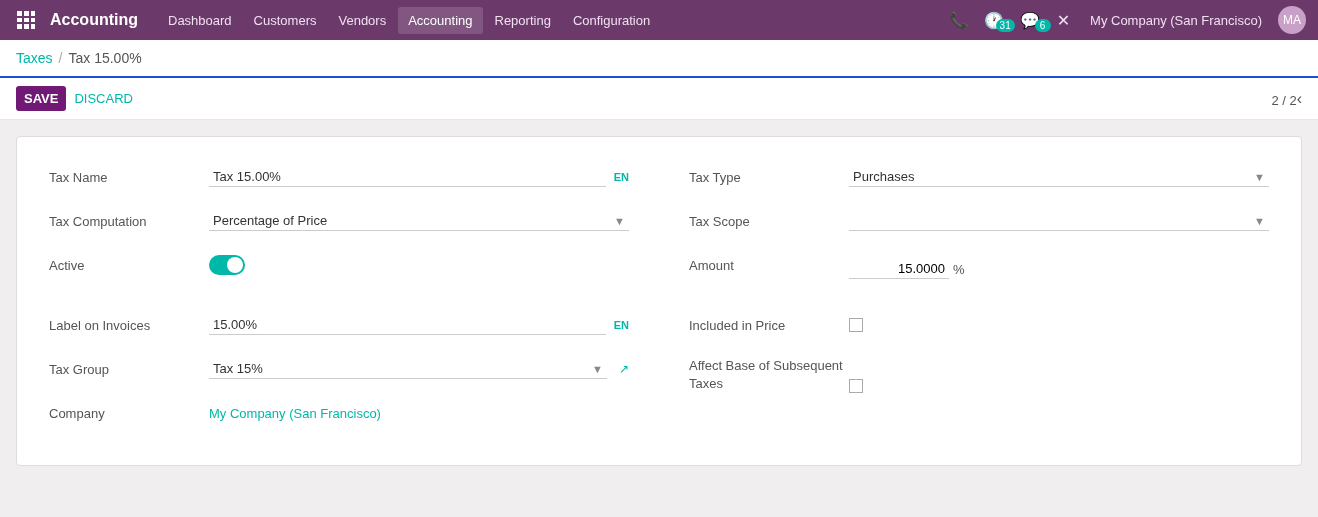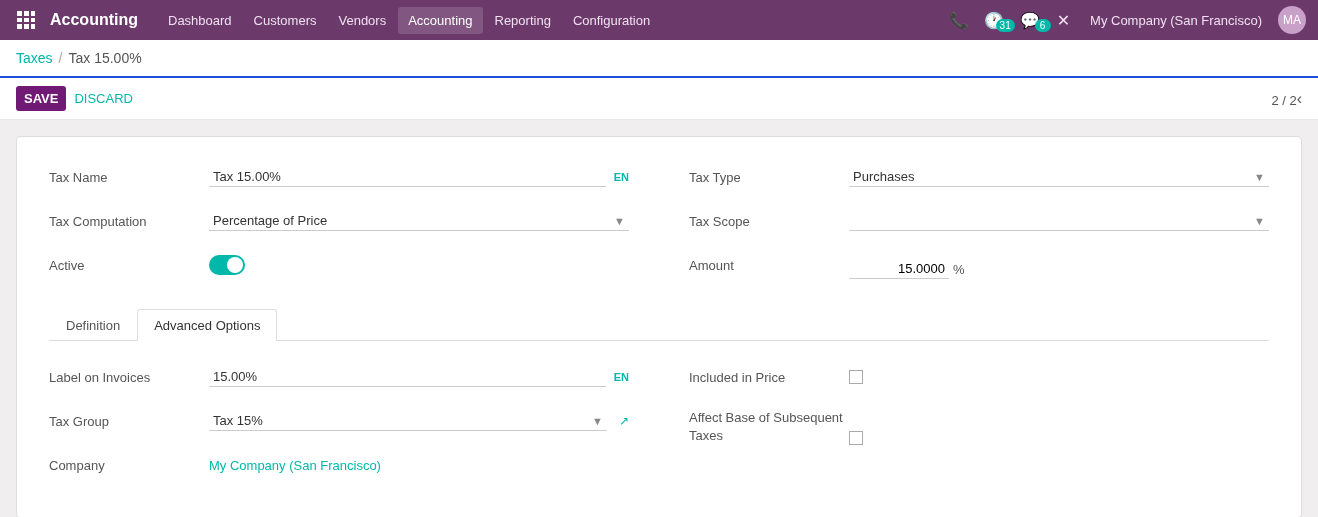--- a/index.html
+++ b/index.html
@@ -297,24 +297,20 @@
           <div class="form-value">
             <div class="amount-wrap">
               <input class="amount-input" type="text" value="15.0000" style="">
               <span class="amount-unit">%</span>
             </div>
           </div>
         </div>
       </div>
     </div>
 
-    <div class="tabs-bar">
-      <div class="tab">Definition</div>
-      <div class="tab active">Advanced Options</div>
-    </div>
 
     <div class="tab-content">
 
       <div class="tab-column">
         <div class="form-row">
           <span class="form-label">Label on Invoices</span>
           <div class="form-value">
             <input class="form-input" type="text" value="15.00%" style="">
             <span class="lang-badge">EN</span>
           </div>

